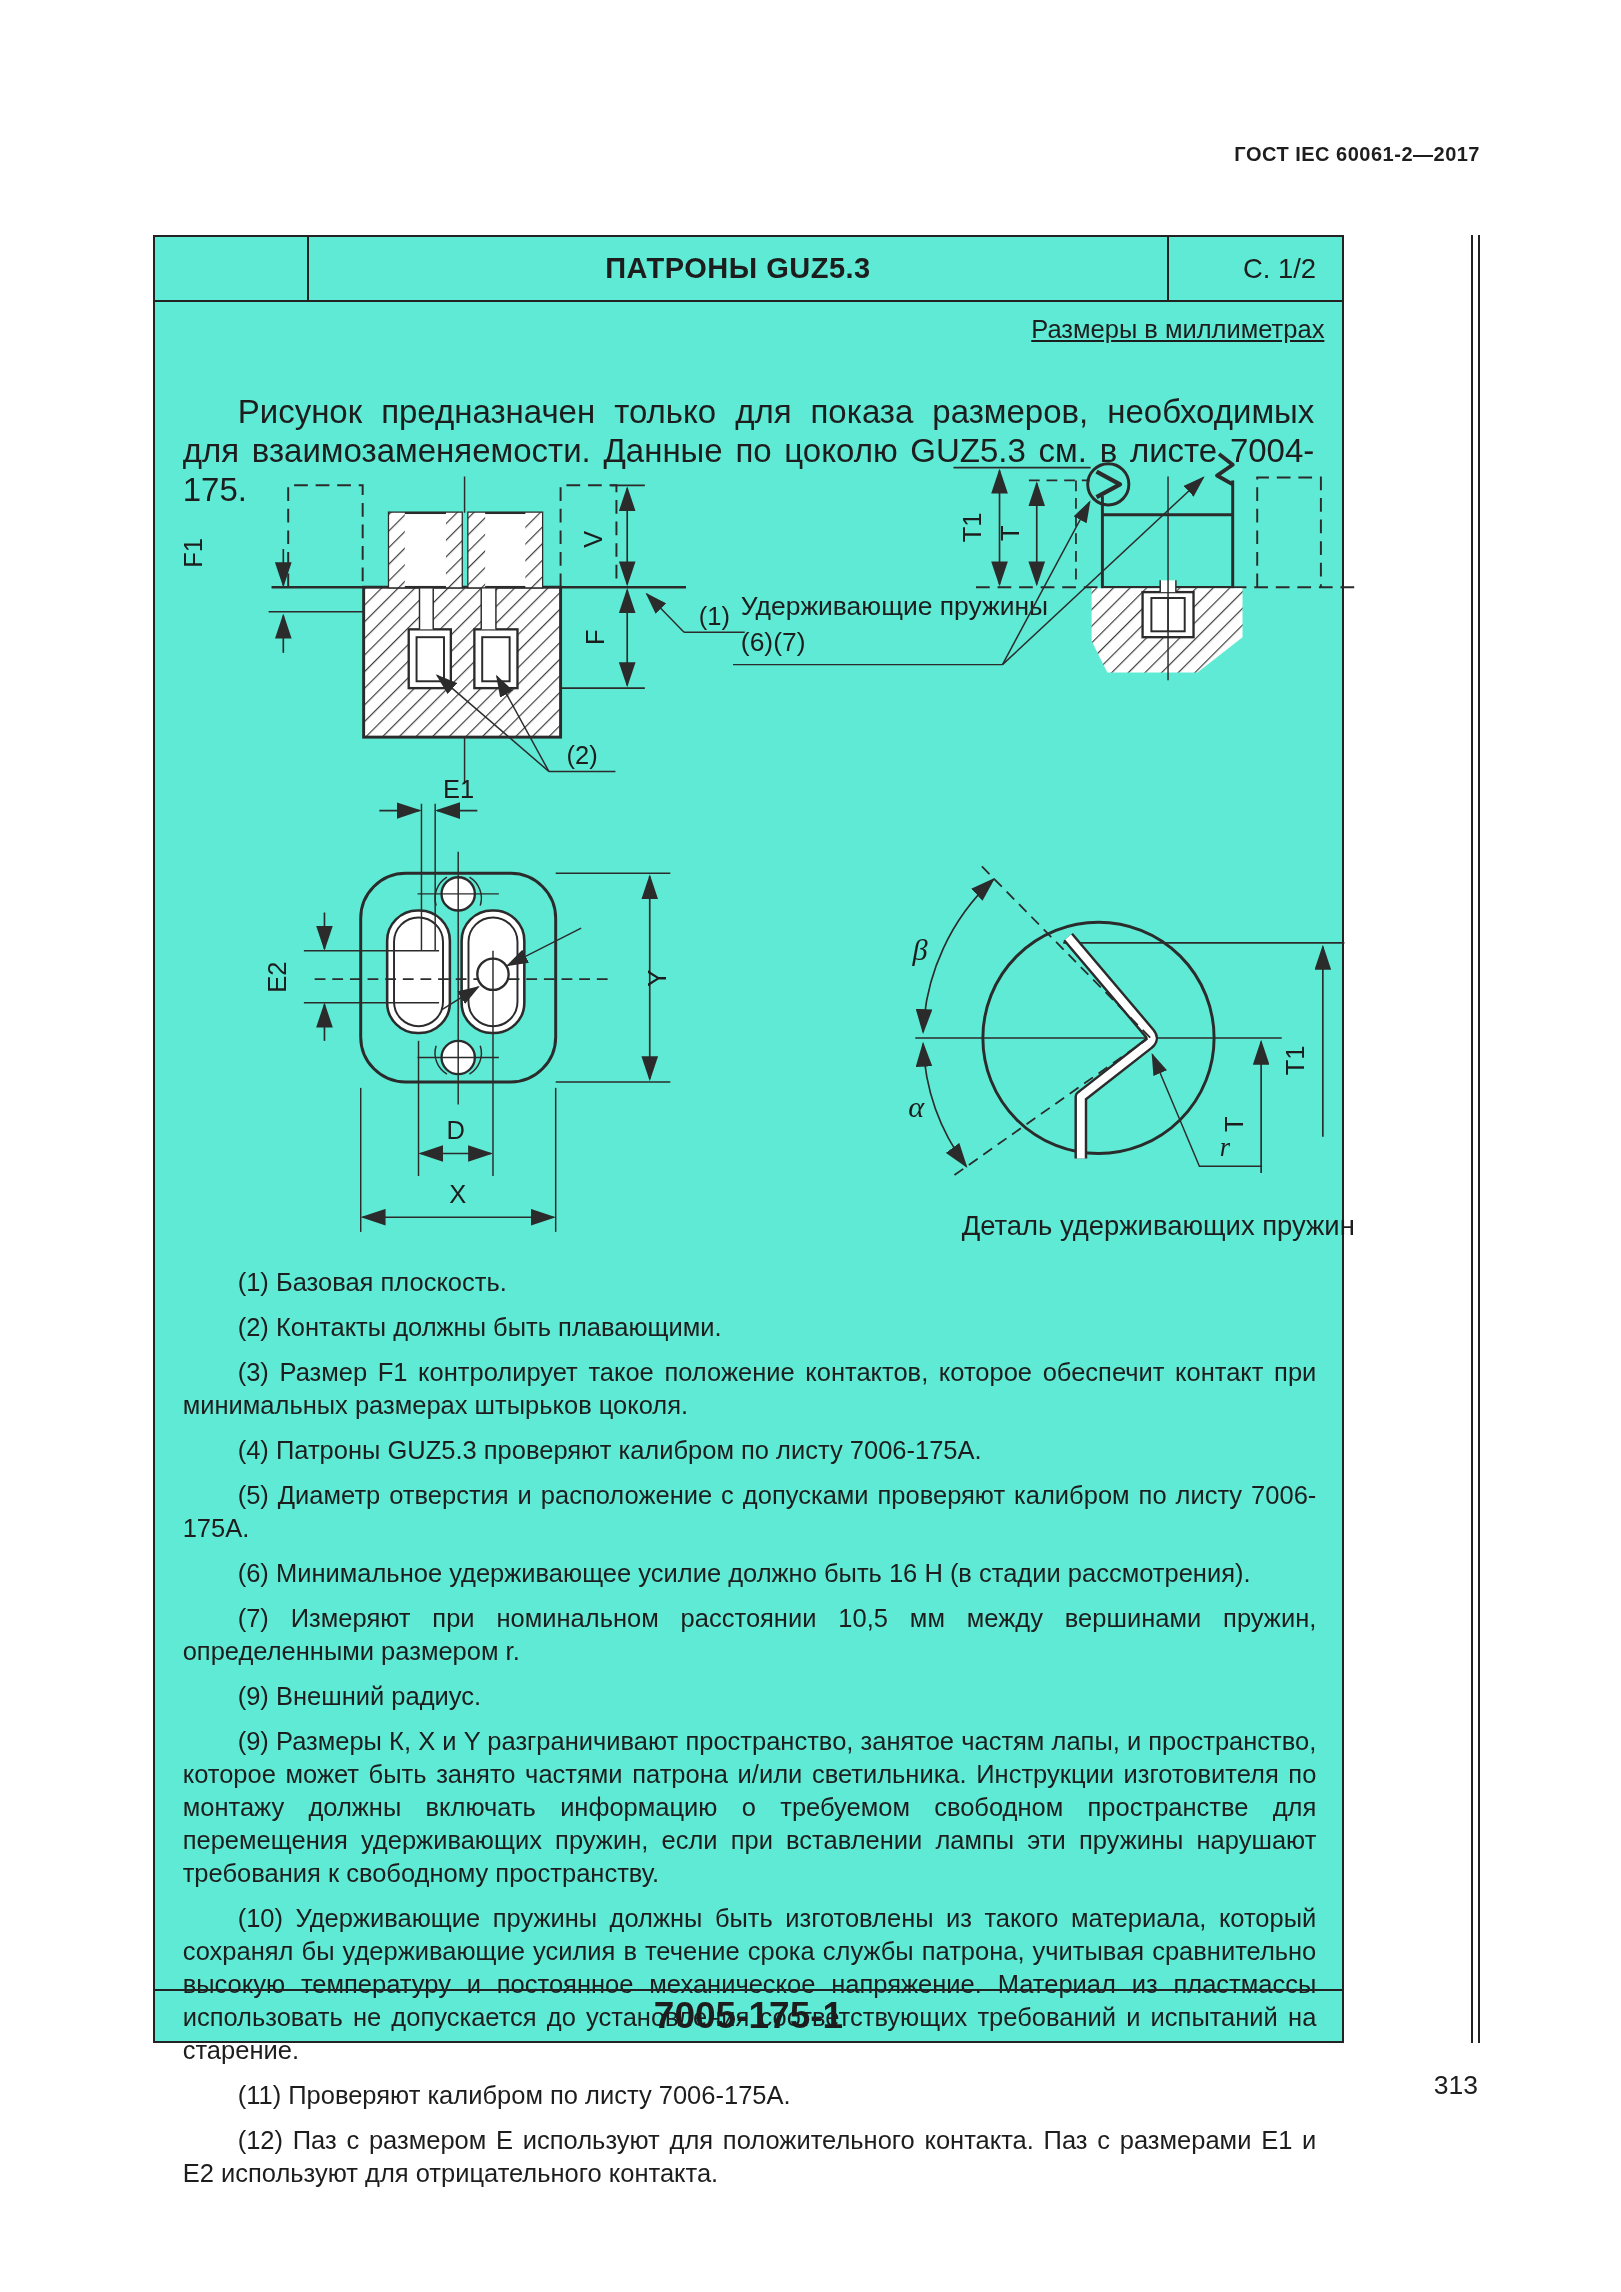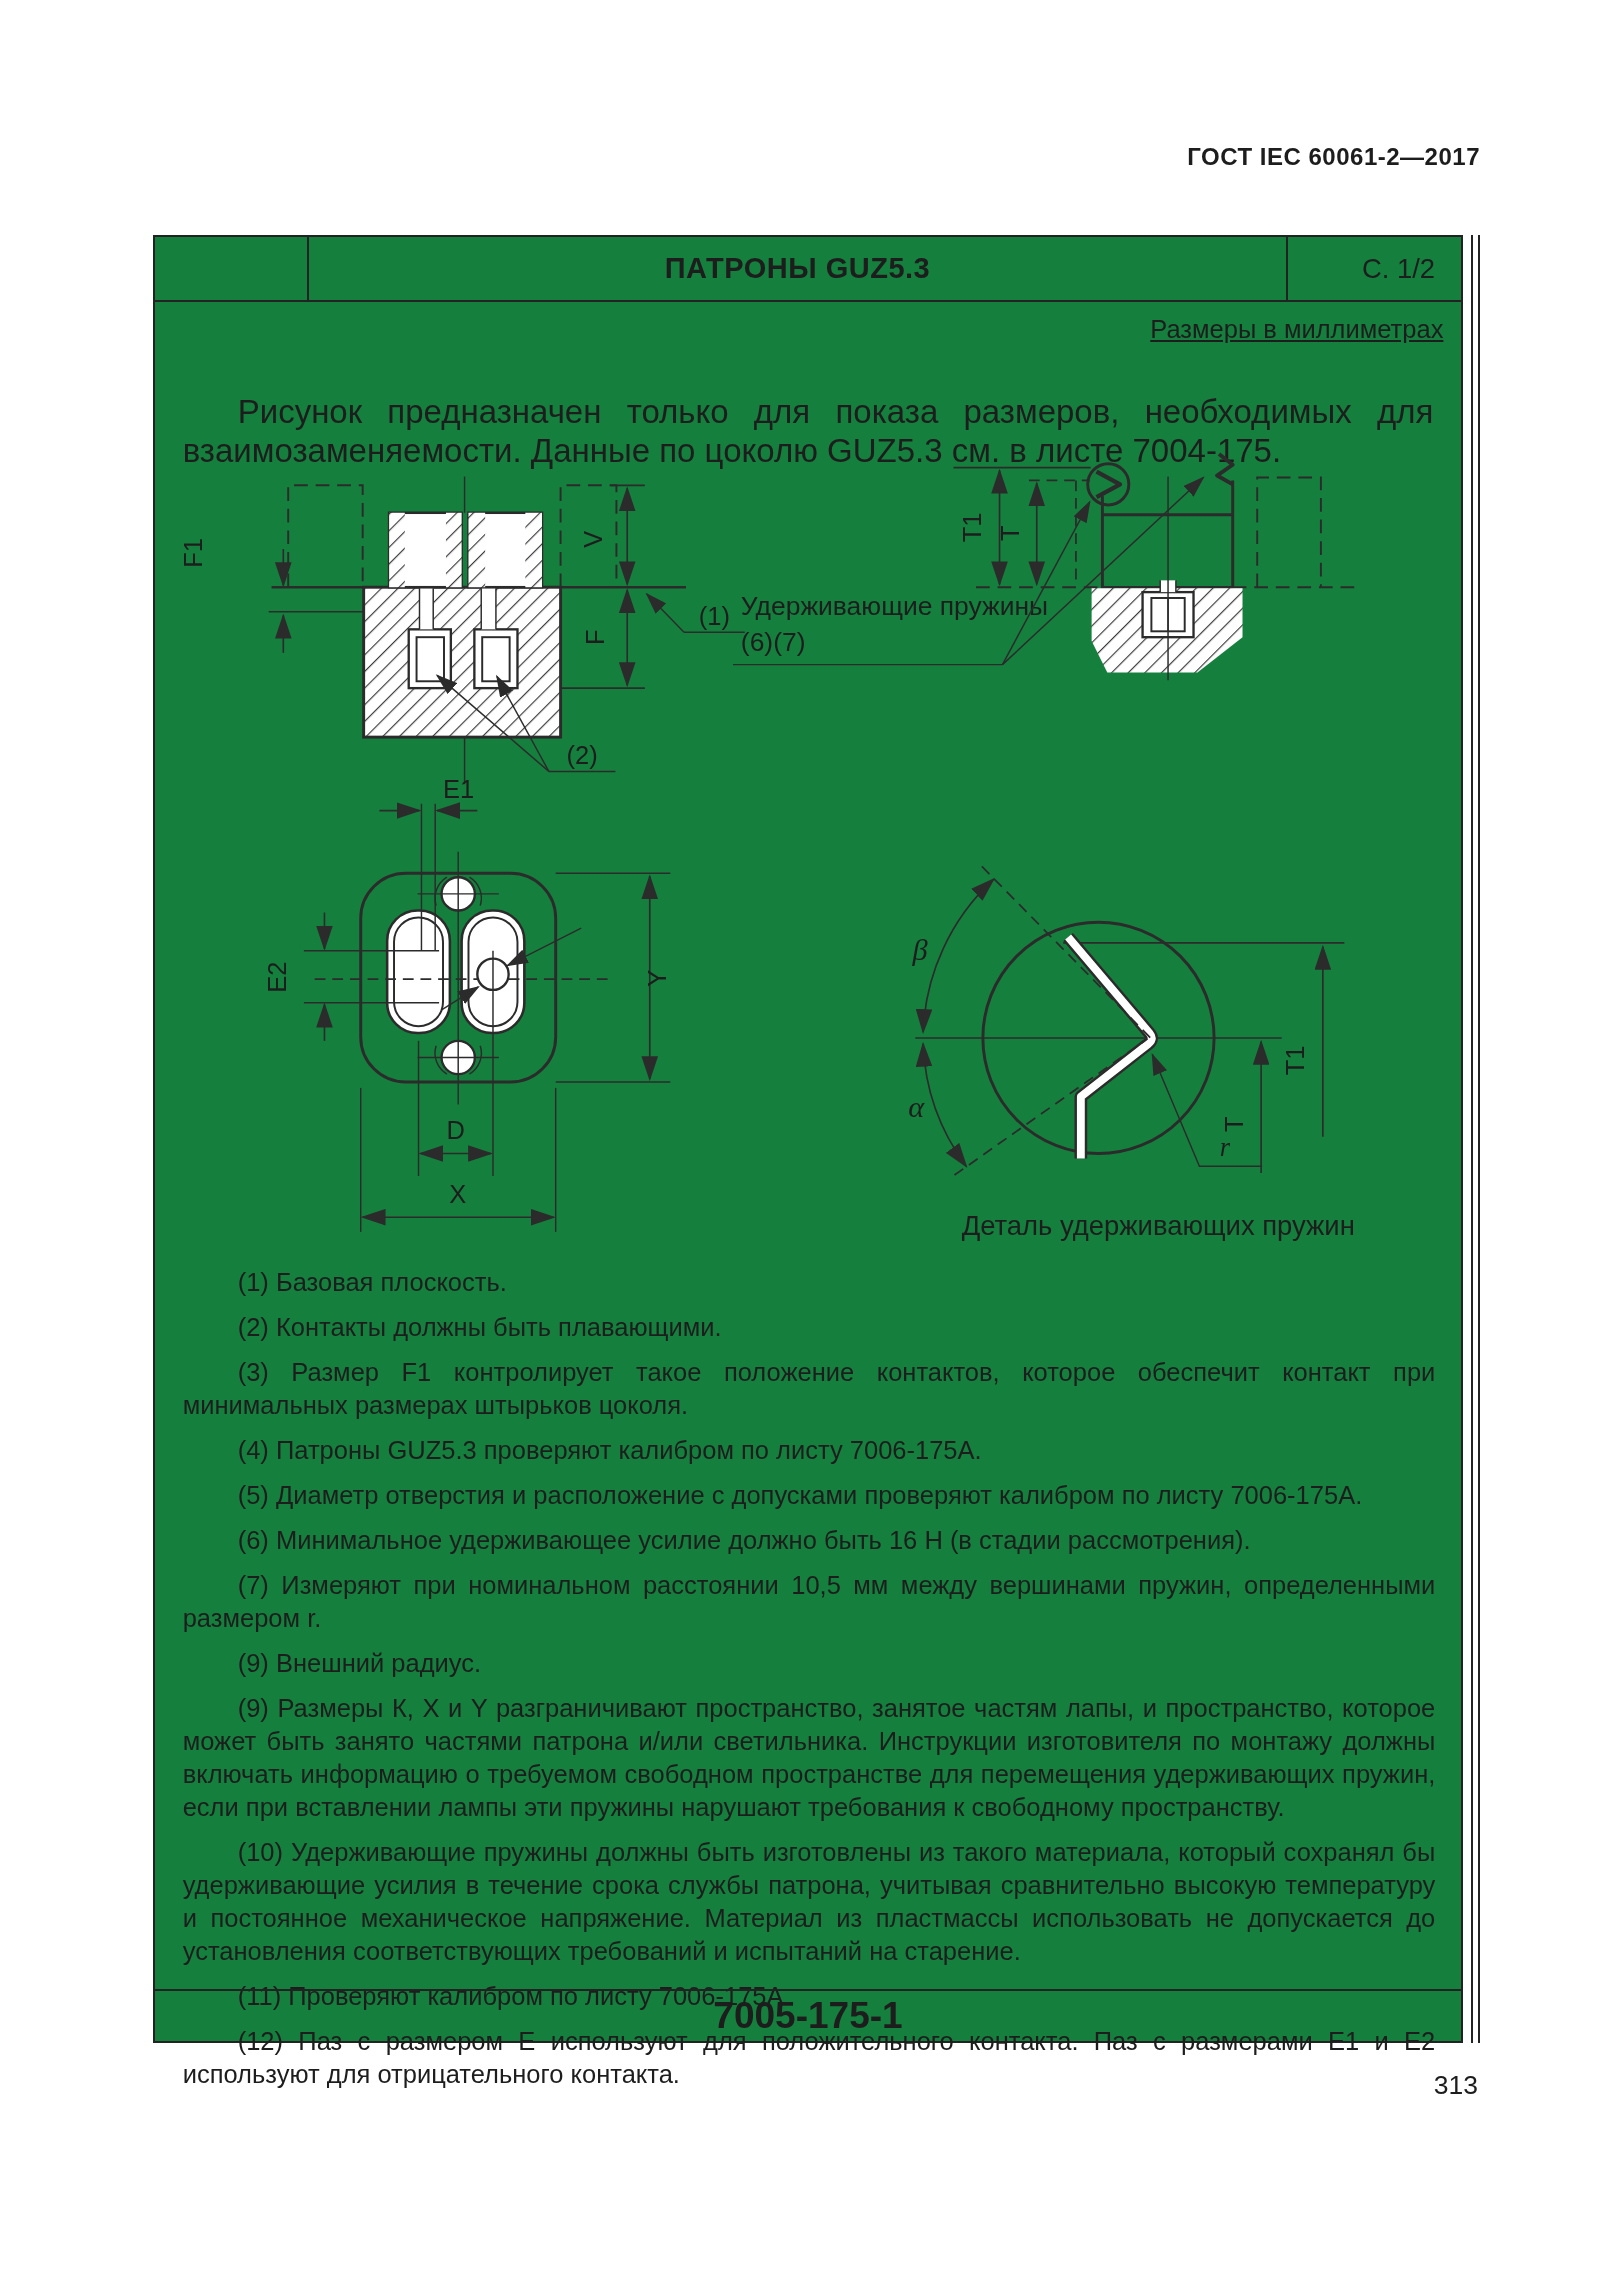--- a/index.html
+++ b/index.html
@@ -1,22 +1,22 @@
 <!DOCTYPE html>
 <html><head>
 <meta charset="utf-8">
 <style>
   html,body{margin:0;padding:0;}
   body{
     width:1621px;height:2293px;background:#ffffff;position:relative;
     font-family:"Liberation Sans",sans-serif;color:#1d1d1d;
   }
-  .gost-header{position:absolute;top:143px;right:141px;font-size:24px;font-weight:bold;letter-spacing:0.5px;}
-  .sheet{position:absolute;left:153px;top:235px;width:1310px;height:1808px;
-    border:2.9px solid #222;box-sizing:border-box;background:#15803d;}
+  .gost-header{position:absolute;top:143px;right:141px;font-size:20px;font-weight:bold;letter-spacing:0.5px;}
+  .sheet{position:absolute;left:153px;top:235px;width:1191px;height:1808px;
+    border:2.9px solid #222;box-sizing:border-box;background:#5eead4;}
   .sheet-head{display:flex;height:63px;border-bottom:2.9px solid #222;}
   .cell-corner{width:152px;border-right:2.9px solid #222;}
   .cell-title{flex:1;display:flex;align-items:center;justify-content:center;font-weight:bold;font-size:29px;letter-spacing:0.5px;}
   .cell-page{width:125px;border-left:2.9px solid #222;display:flex;align-items:center;justify-content:center;font-size:27.4px;padding-left:48px;}
   .units{position:absolute;top:78px;right:17.6px;font-size:25.5px;text-decoration:underline;}
   .intro{position:absolute;top:143px;left:15.7px;right:15.7px;margin:12px;
     font-size:33px;line-height:39px;text-indent:55px;text-align:justify;}
   .drawings{position:absolute;left:-2px;top:196px;}
   .notes{position:absolute;top:1017px;left:15.7px;right:13.7px;}
   .notes p{margin:12px;font-size:25.5px;line-height:33px;text-indent:55px;text-align:justify;}

